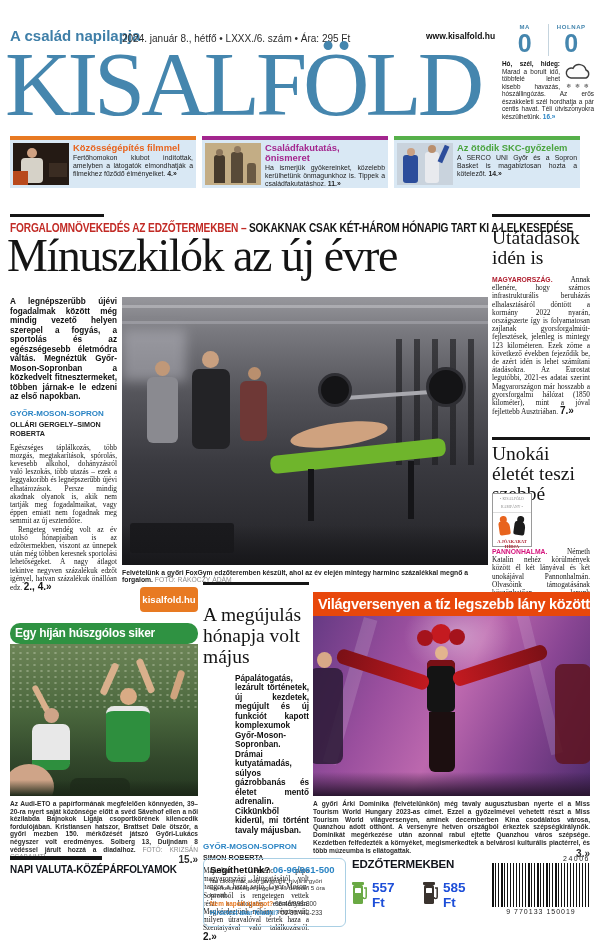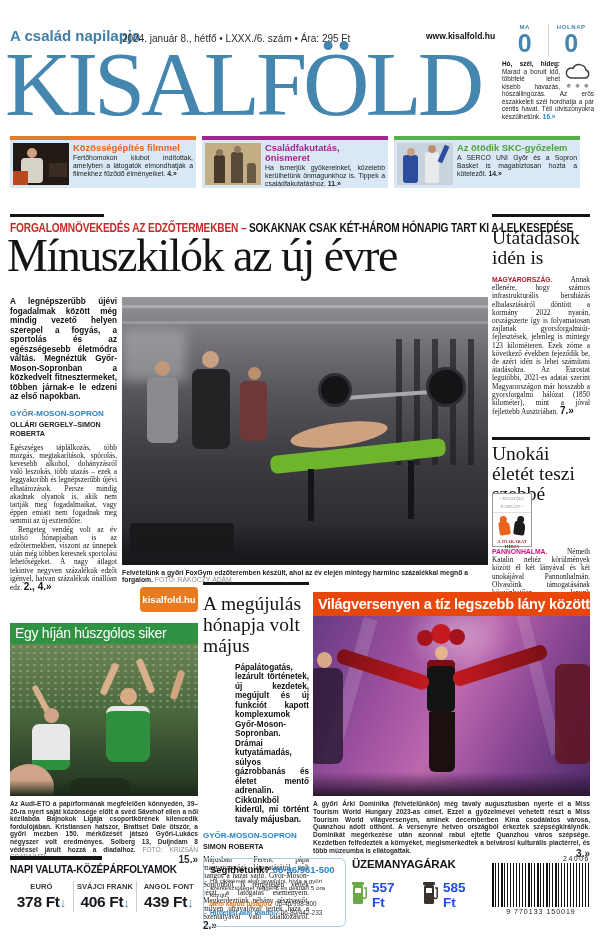--- a/index.html
+++ b/index.html
@@ -70,30 +70,30 @@
   .fig-o{background:#e8641e;transform:rotate(-8deg);}
   .fig-b{background:#1c1c1c;transform:rotate(8deg);}
   .ka-label{font-size:4.6px;font-weight:bold;color:#b02030;line-height:5px;}
   
   .promo{left:33px;top:585px;width:104px;height:30px;background:#56b3e3;border:2px dashed #cfe9f7;border-radius:3px;
          box-sizing:border-box;display:flex;align-items:center;justify-content:center;text-align:center;
          font-size:7.4px;line-height:8.6px;font-weight:bold;color:#fff;}
   .ka-badge{left:140px;top:587px;width:58px;height:25px;background:#e87a22;border-radius:4px;color:#fff;
             font-weight:bold;font-size:9.6px;display:flex;align-items:center;justify-content:center;}
   
-  .bar-green{left:10px;top:623px;width:188px;height:21px;background:#2f9242;color:#fff;font-weight:normal;
-             font-size:14px;line-height:21px;padding-left:5px;box-sizing:border-box;letter-spacing:-.3px;}
+  .bar-green{left:10px;top:623px;width:188px;height:21px;background:#2f9242;color:#fff;font-weight:bold;
+             font-size:12px;line-height:21px;padding-left:5px;box-sizing:border-box;letter-spacing:-.3px;border-radius:10px;}
   .photo-hand{left:10px;top:644px;width:188px;height:152px;
       background:linear-gradient(180deg,#6d8557 0%,#4a673d 45%,#33492c 75%,#243520 100%);}
   .cap-left{left:10px;top:800px;width:188px;font-size:6.6px;line-height:7.6px;font-weight:bold;color:#2c2c2c;
             text-align:justify;}
   .cap-ref{position:absolute;right:0;bottom:-3px;font-weight:bold;font-size:10px;background:#fff;padding-left:4px;}
   .midcol{left:203px;top:582px;width:106px;}
   .rule-mid{height:2.5px;background:#151515;}
-  .h-mid{font-size:19.5px;line-height:21px;color:#141414;margin-top:8px;}
+  .h-mid{font-size:19.5px;line-height:21px;color:#141414;margin-top:19px;}
   .midcol .lead{margin-top:7px;margin-left:32px;}
   .midcol .bodytxt{margin-top:5px;}
   .bar-red{left:313px;top:592px;width:277px;height:24px;background:#e8470b;color:#fff;font-weight:bold;
            font-size:14.5px;line-height:24px;padding-left:5px;box-sizing:border-box;letter-spacing:-.3px;}
   .photo-miss{left:313px;top:616px;width:277px;height:180px;
       background:linear-gradient(115deg,#663a84 0%,#9a4f9e 28%,#bc68ae 50%,#8a4694 72%,#4e2c6c 100%);}
   .cap-right{left:313px;top:800px;width:277px;font-size:6.6px;line-height:7.8px;font-weight:bold;color:#2c2c2c;
              text-align:justify;}
   
   .f-rule{left:10px;top:856px;width:92px;height:3.5px;}
@@ -317,44 +317,30 @@
     <div class="sh" style="left:242px;top:48px;width:36px;height:100px;border-radius:8px;background:#5e1420;opacity:.85;"></div>
     <div class="sh" style="left:0;bottom:0;right:0;height:24px;background:linear-gradient(transparent,#2a1630);"></div>
   </div>
   <div class="abs cap-right">
     <span>A győri Árki Dominika (felvételünkön) még tavaly augusztusban nyerte el a Miss Tourism World Hungary 2023-as címet. Ezzel a győzelmével vehetett részt a Miss Tourism World világversenyen, aminek decemberben Kína csodálatos városa, Quanzhou adott otthont. A versenyre hetven országból érkeztek szépségkirálynők. Dominikát megérkezése után azonnal rabul ejtette Quanzhou város szépsége. Kezdetben felfedezték a környéket, megismerkedtek a belvárosi kulturális piactérrel, és több múzeumba is ellátogattak. </span>
     <span class="cap-ref">3.»</span>
   </div>
 
   <div class="abs rule f-rule"></div>
   <div class="abs f-curr-title">NAPI VALUTA-KÖZÉPÁRFOLYAMOK</div>
-  <div class="abs curr-row">
-    <div class="cur-item">
-      <div class="cur-label">EURÓ</div>
-      <div class="cur-value"><span>378 Ft</span><span class="cur-arrow">↓</span></div>
-    </div>
-    <div class="cur-item">
-      <div class="cur-label">SVÁJCI FRANK</div>
-      <div class="cur-value"><span>406 Ft</span><span class="cur-arrow">↓</span></div>
-    </div>
-    <div class="cur-item">
-      <div class="cur-label">ANGOL FONT</div>
-      <div class="cur-value"><span>439 Ft</span><span class="cur-arrow">↓</span></div>
-    </div>
-  </div>
 
   <div class="abs help-box">
     <div class="help-title"><span>Segíthetünk?</span> <span class="help-phone">06-96/961-500</span></div>
     <div class="help-text">Ha cikktémát akar javasolni, hívja a győri szerkesztőséget reggel 8 és délután 5 óra között.</div>
     <div class="help-line"><span class="hl-orange">Nem kapott újságot?</span><span> 06-46/998-800</span></div>
     <div class="help-line"><span class="hl-blue">Hirdetést akar feladni?</span><span> 06-80/442-233</span></div>
   </div>
 
   <div class="abs fuel">
-    <div class="fuel-title">ÜZEMANYAGÁRAK</div>
+    <div class="fuel-title">EDZŐTERMEKBEN</div>
     <div class="fuel-row">
       <span>
         <svg width="16" height="23" viewBox="0 0 16 23">
             <rect x="0" y="0" width="12" height="3" rx="1" fill="#6aa944"></rect>
             <rect x="1" y="3" width="10" height="19" rx="1.5" fill="#6aa944"></rect>
             <rect x="3" y="6" width="6" height="5" rx="0.5" fill="#fff"></rect>
             <path d="M12 6 h2.2 v9 a1.6 1.6 0 0 1 -3.2 0" stroke="#6aa944" fill="none" stroke-width="1.5"></path>
           </svg>
       </span>
       <span class="fuel-val">557 Ft</span>

